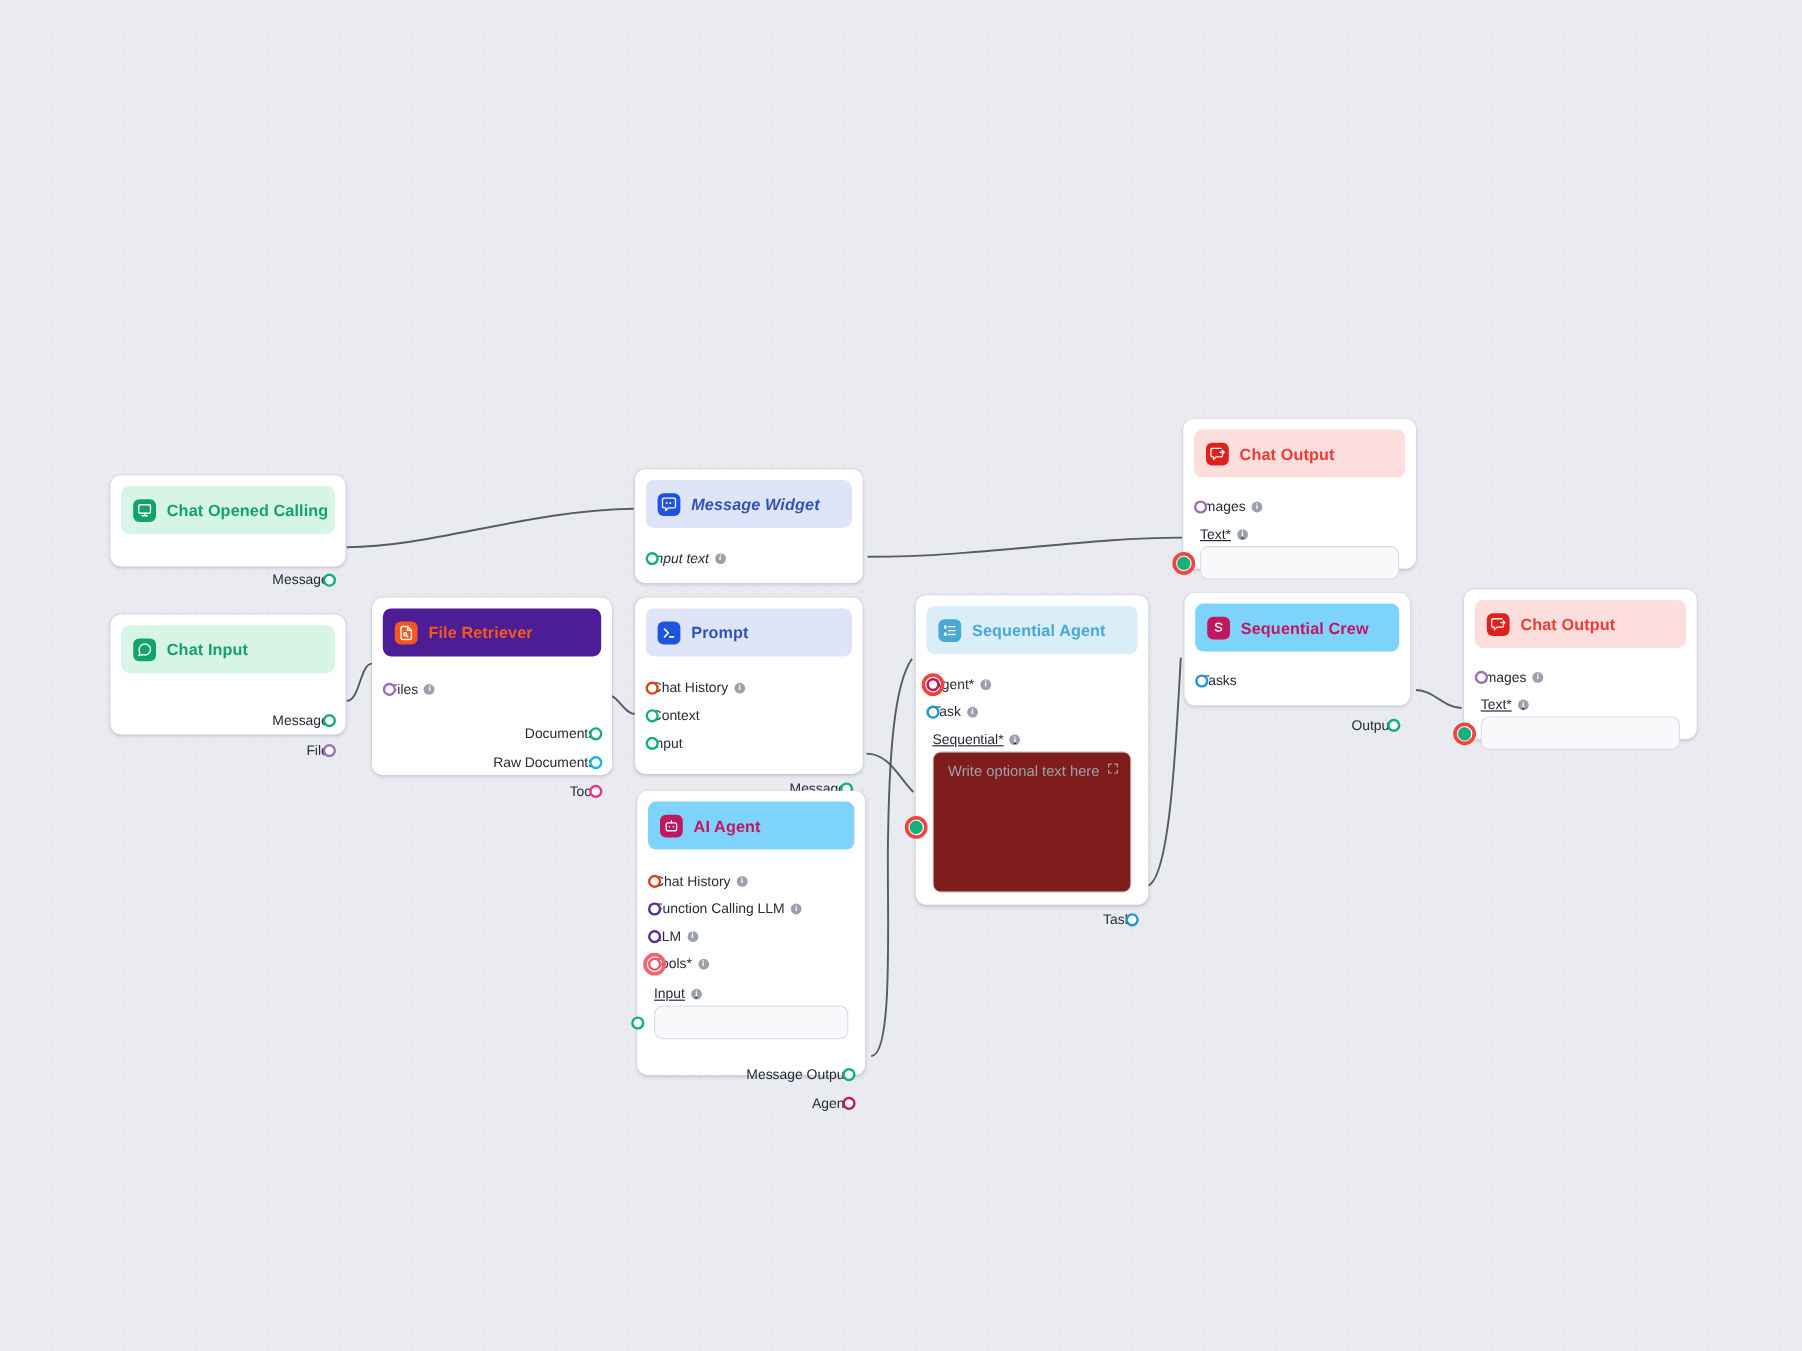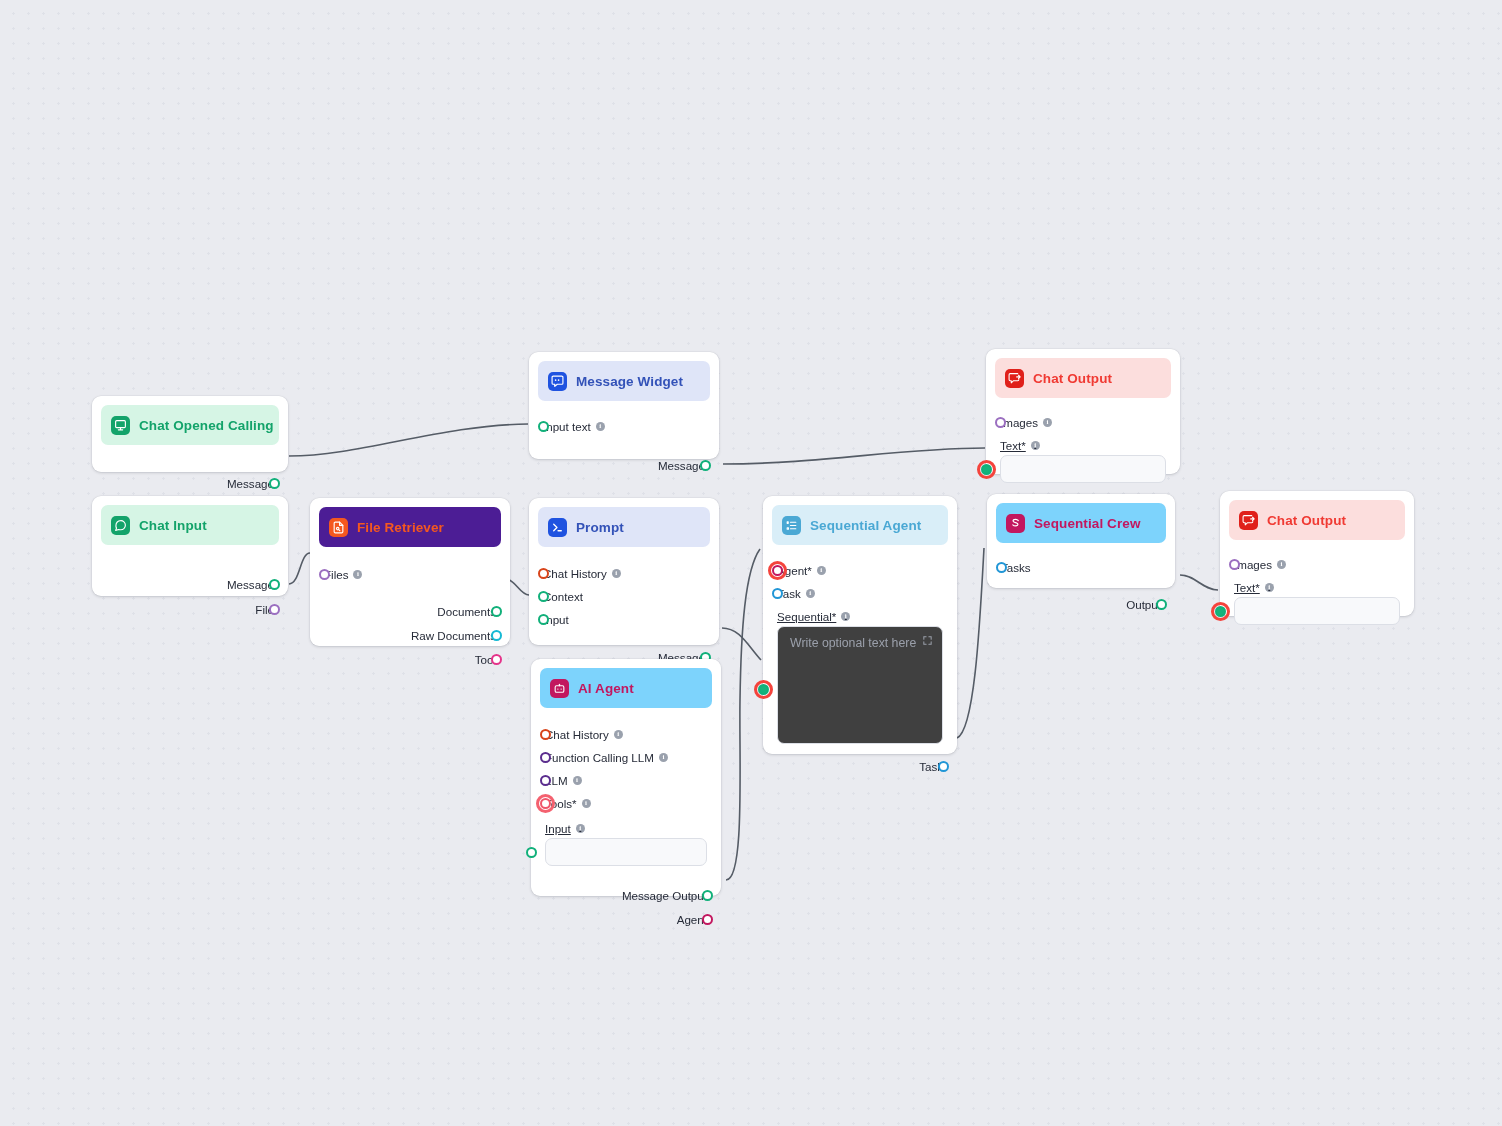--- a/index.html
+++ b/index.html
@@ -113,21 +113,21 @@
     border: 1px solid #dcdfe6;
     border-radius: 7px;
     background: #f8f9fb;
     height: 28px;
   }
   .textarea-box {
     position: relative;
     margin: 0 14px;
     border: 1px solid #dcdfe6;
     border-radius: 7px;
-    background: #404040;
+    background: #7f1d1d;
     height: 118px;
     padding: 9px 12px;
     font-size: 12.3px;
     color: #9ba0ab;
   }
   .expand-icon {
     position: absolute; right: 9px; top: 8px;
     width: 11px; height: 11px;
     color: #9ba0ab;
   }
@@ -209,21 +209,21 @@
       </span>
       <span class="node-title">Chat Opened Calling</span>
     </div>
     <div class="spacer14"></div>
     <div class="row out" style="margin-top:14px;">
       <span class="row-label">Message</span>
       <span class="port right c-green" style="top:5px;"></span>
     </div>
   </div>
 
-  <div class="node th-green" style="left:92px; top:496px; width:196px; height:100px;">
+  <div class="node th-green" style="left:92px; top:512px; width:196px; height:100px;">
     <div class="node-header">
       <span class="node-icon">
         <svg width="13" height="13" viewBox="0 0 24 24" fill="none" stroke="#fff" stroke-width="2.1" stroke-linecap="round" stroke-linejoin="round">
           <path d="M21 11.5a8.4 8.4 0 0 1-9 8.4 9.6 9.6 0 0 1-3.2-.5L3 21l1.6-4.2A8.2 8.2 0 0 1 3.6 11.5 8.4 8.4 0 0 1 12 3.1a8.4 8.4 0 0 1 9 8.4z"></path>
         </svg>
       </span>
       <span class="node-title">Chat Input</span>
     </div>
     <div class="spacer14"></div>
     <div class="row out" style="margin-top:15px;">
@@ -261,21 +261,21 @@
     <div class="row out" style="margin-top:3px;">
       <span class="row-label">Raw Documents</span>
       <span class="port right c-cyan" style="top:5px;"></span>
     </div>
     <div class="row out" style="margin-top:3px;">
       <span class="row-label">Tool</span>
       <span class="port right" style="top:5px; border-color:#e5348a;"></span>
     </div>
   </div>
 
-  <div class="node th-blue" style="left:529px; top:352px; width:190px; height:107px;">
+  <div class="node th-blue" style="left:529px; top:391px; width:190px; height:95px;font-style:italic;">
     <div class="node-header">
       <span class="node-icon">
         <svg width="13" height="13" viewBox="0 0 24 24" fill="#fff">
           <path d="M20 2H4a2 2 0 0 0-2 2v11a2 2 0 0 0 2 2h3v4l4.5-4H20a2 2 0 0 0 2-2V4a2 2 0 0 0-2-2z" fill="none" stroke="#fff" stroke-width="2.1" stroke-linejoin="round"></path>
           <circle cx="8.5" cy="9.5" r="1.5"></circle>
             <circle cx="14" cy="9.5" r="1.5"></circle>
         </svg>
       </span>
       <span class="node-title">Message Widget</span>
     </div>

